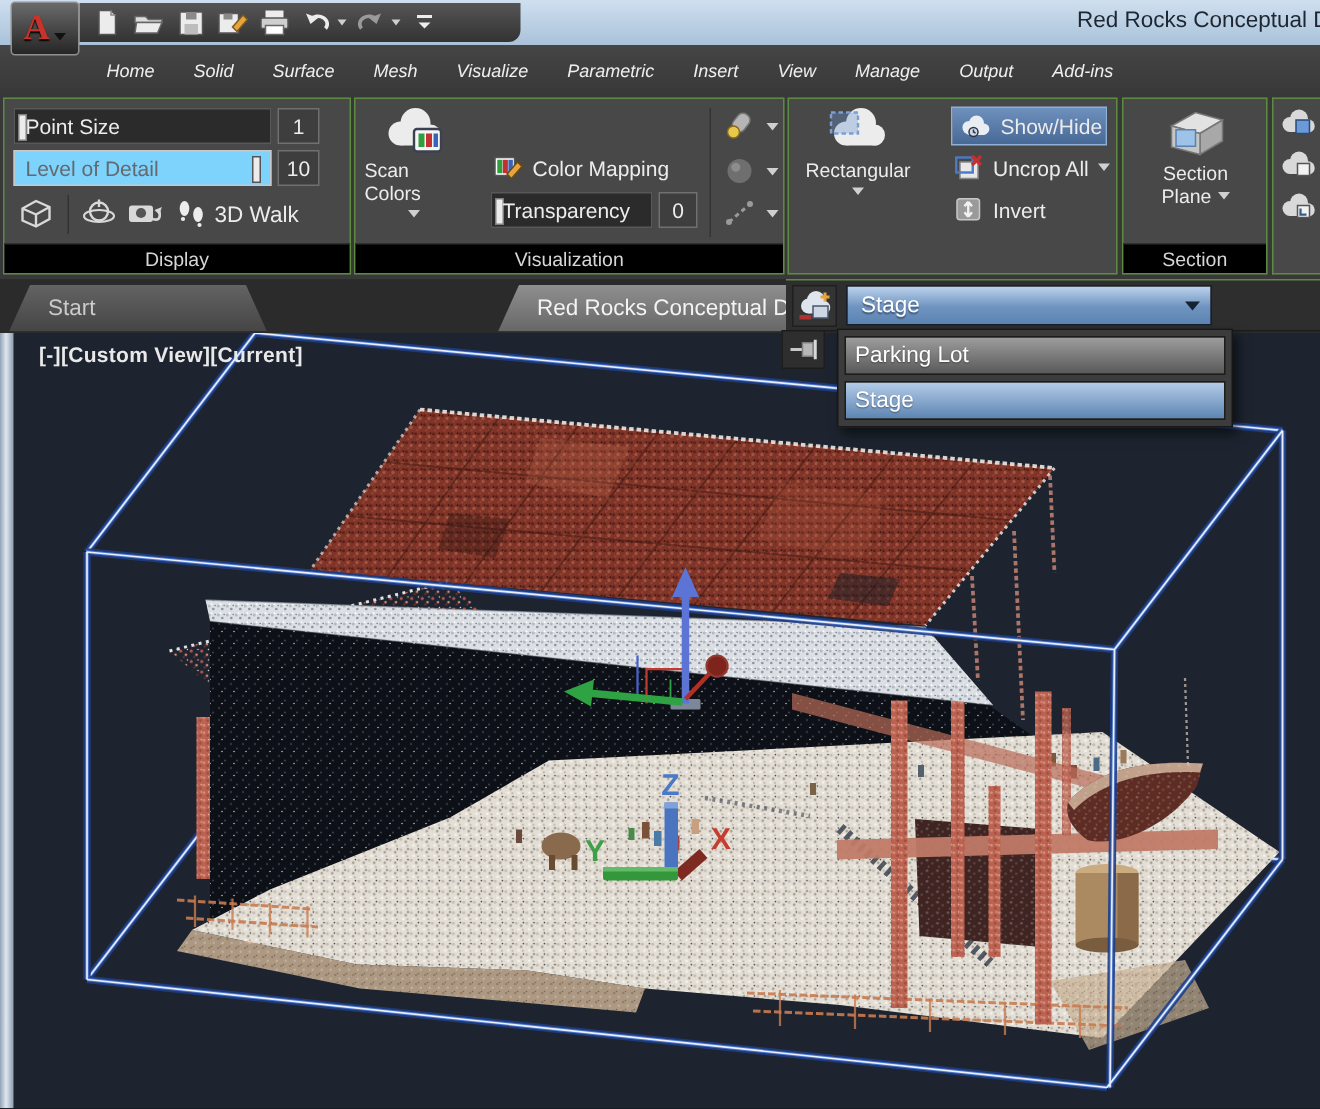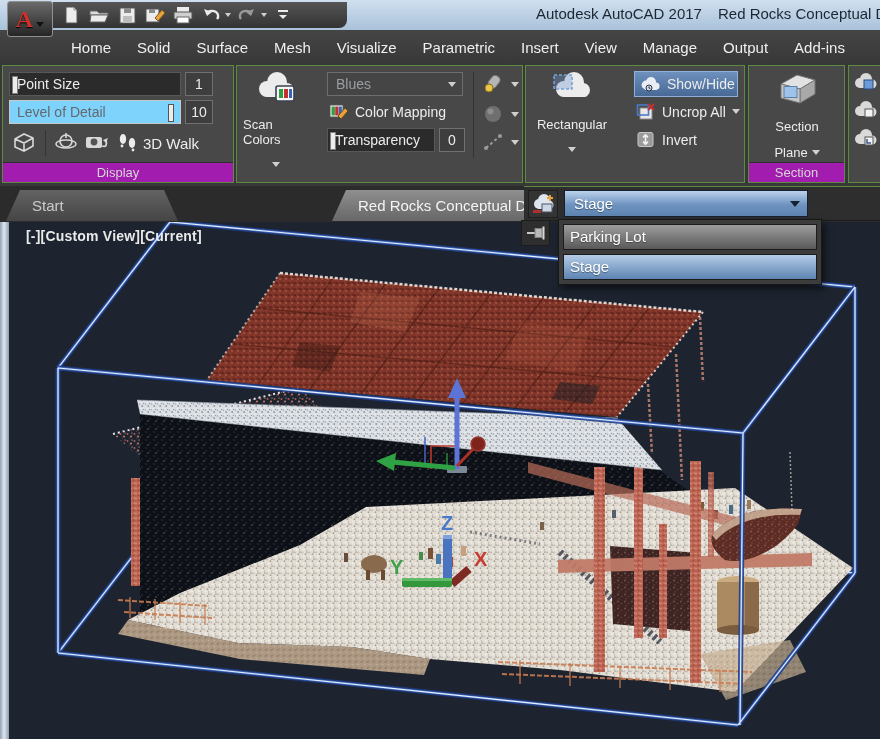--- a/index.html
+++ b/index.html
@@ -15,34 +15,34 @@
   .logo .lcaret{width:0;height:0;border-left:4px solid transparent;border-right:4px solid transparent;border-top:5px solid #111;margin-left:3px;margin-top:10px;}
   .qat{position:absolute;left:53px;top:2px;width:282px;height:26px;background:linear-gradient(#555,#333);
     border-radius:0 0 8px 0;display:flex;align-items:center;gap:4px;padding:0 6px;}
   .qbtn{width:24px;height:22px;display:flex;align-items:center;justify-content:center;border-radius:2px;}
   .qcaret{width:0;height:0;border-left:3.5px solid transparent;border-right:3.5px solid transparent;border-top:4px solid #cfcfcf;margin-left:-2px;}
   .apptitle,.doctitle{position:absolute;top:5px;font-size:15px;color:#1d2631;white-space:nowrap;}
   .apptitle{left:536px;} .doctitle{left:718px;}
   
   .tabrow{position:absolute;left:0;top:30px;width:880px;height:34px;background:linear-gradient(#454545,#383838);
     display:flex;align-items:center;padding-left:58px;overflow:hidden;}
-  .rtab{font-size:15px;color:#efefef;padding:8px 13px;cursor:default;white-space:nowrap;}
+  .rtab{font-size:12px;color:#efefef;padding:8px 13px;cursor:default;white-space:nowrap;font-style:italic;}
   
   .ribbon{position:absolute;left:0;top:64px;width:880px;height:122px;background:#383838;border-bottom:1px solid #55813c;}
   .panel{position:absolute;top:1px;height:118px;background:#484848;border:1px solid #5d8a43;box-sizing:border-box;}
-  .ptitle{position:absolute;left:0;right:0;bottom:0;height:19px;background:#a21caf;border-top:1px solid #303030;
+  .ptitle{position:absolute;left:0;right:0;bottom:0;height:19px;background:#000000;border-top:1px solid #303030;
     color:#d6d6d6;font-size:13px;text-align:center;line-height:19px;}
   .track{position:absolute;height:24px;background:#2b2b2b;border:1px solid #585858;box-sizing:border-box;}
   .track .lbl{position:absolute;left:7px;top:3px;font-size:14px;color:#ececec;white-space:nowrap;}
   .handle{position:absolute;top:3px;width:4px;height:16px;background:#ececec;border:1px solid #808080;}
   .vbox{position:absolute;width:28px;height:24px;background:#3e3e3e;border:1px solid #707070;box-sizing:border-box;
     color:#ececec;font-size:14px;text-align:center;line-height:22px;}
   .ibtn{display:flex;align-items:center;justify-content:center;}
   .rowbtn{position:absolute;display:flex;align-items:center;gap:6px;font-size:14px;color:#ececec;white-space:nowrap;}
-  .bigbtn{position:absolute;display:flex;flex-direction:column;align-items:center;color:#ececec;font-size:13px;gap:11px;}
+  .bigbtn{position:absolute;display:flex;flex-direction:column;align-items:center;color:#ececec;font-size:13px;}
   .caret{width:0;height:0;border-left:4px solid transparent;border-right:4px solid transparent;border-top:5px solid #d0d0d0;}
   .divv{position:absolute;width:1px;background:#333;}
   .select{position:absolute;height:24px;background:#454545;border:1px solid #6e6e6e;box-sizing:border-box;}
   .select .sval{position:absolute;left:8px;top:3px;font-size:14px;color:#999ea3;}
   .select .caret{position:absolute;right:6px;top:9px;}
   .hl{background:linear-gradient(#6e90bd,#486995)!important;border:1px solid #8fb0d8!important;}
   
   .filetabs{position:absolute;left:0;top:186px;width:880px;height:36px;background:#2b2b2b;}
   .ftab{position:absolute;top:4px;height:31px;color:#cbcbcb;font-size:15px;display:flex;align-items:center;
     background:linear-gradient(#636363,#454545);clip-path:polygon(14px 0,calc(100% - 14px) 0,100% 100%,0 100%);
@@ -72,21 +72,20 @@
     text-shadow:0 1px 1px rgba(0,0,0,.4);}
   .copt.gray{background:linear-gradient(#9d9d9d,#595959);margin-bottom:4px;}
   .copt.blue{background:linear-gradient(#b4cce8,#5d84b2);}
 </style>
 </head>
 <body>
 
 <div id="app">
 
   <div class="titlebar">
-    <span class="apptitle">Autodesk AutoCAD 2017</span>
     <span class="doctitle">Red Rocks Conceptual D</span>
   </div>
   <div class="logo">
     <span class="aglyph">A</span>
     <span class="lcaret"></span>
   </div>
   <div class="qat">
     <span class="qbtn">
         <svg width="20" height="20">
           <path d="M5,2 h8 l3,3 v13 h-11 z" fill="#ececec" stroke="#555"></path>
@@ -212,24 +211,20 @@
               <rect x="10" y="18" width="28" height="9" rx="4"></rect>
             </g>
           <rect x="22" y="16" width="18" height="15" rx="2" fill="#f6f6f6" stroke="#3a4250" stroke-width="1.6"></rect>
           <rect x="25" y="19" width="4" height="9" fill="#2f9e3f"></rect>
             <rect x="30" y="19" width="4" height="9" fill="#c23030"></rect>
             <rect x="35" y="19" width="3" height="9" fill="#3a64b8"></rect>
         </svg>
         <span>Scan Colors</span>
         <span class="caret" style="margin-top:4px;"></span>
       </div>
-      <div class="select" style="left:90px;top:6px;width:136px;">
-        <span class="sval">Blues</span>
-        <span class="caret"></span>
-      </div>
       <div class="rowbtn" style="left:92px;top:36px;align-items:center;">
         <svg width="20" height="19">
           <rect x="1" y="3" width="13" height="12" fill="#fff" stroke="#555"></rect>
           <rect x="2.5" y="4.5" width="3.4" height="9" fill="#2f9e3f"></rect>
             <rect x="6.2" y="4.5" width="3.4" height="9" fill="#c23030"></rect>
             <rect x="9.9" y="4.5" width="3" height="9" fill="#3a64b8"></rect>
           <path d="M9,14 L16,6 L19,9 L12,17 z" fill="#e8a33c" stroke="#6a4a12"></path>
         </svg>
         <span>Color Mapping</span>
       </div>
@@ -254,20 +249,21 @@
           <span class="caret"></span>
         </span>
       <span class="rowbtn" style="left:244px;top:64px;">
           <svg width="24" height="24">
             <path d="M5,18 L19,6" stroke="#9a9a9a" stroke-width="2" stroke-dasharray="3 2.5"></path>
             <circle cx="5" cy="18" r="2" fill="#9a9a9a"></circle>
             <circle cx="19" cy="6" r="2" fill="#9a9a9a"></circle>
           </svg>
           <span class="caret"></span>
         </span>
+      <div class="ptitle">Visualization</div>
     </div>
 
     <div class="panel" style="left:525px;width:220px;">
       <div class="bigbtn" style="left:4px;top:4px;width:84px;">
         <svg width="44" height="36">
           <g fill="#ececec">
               <circle cx="14" cy="19" r="8"></circle>
               <circle cx="24" cy="12" r="10"></circle>
               <circle cx="33" cy="20" r="7"></circle>
               <rect x="11" y="18" width="27" height="9" rx="4"></rect>

